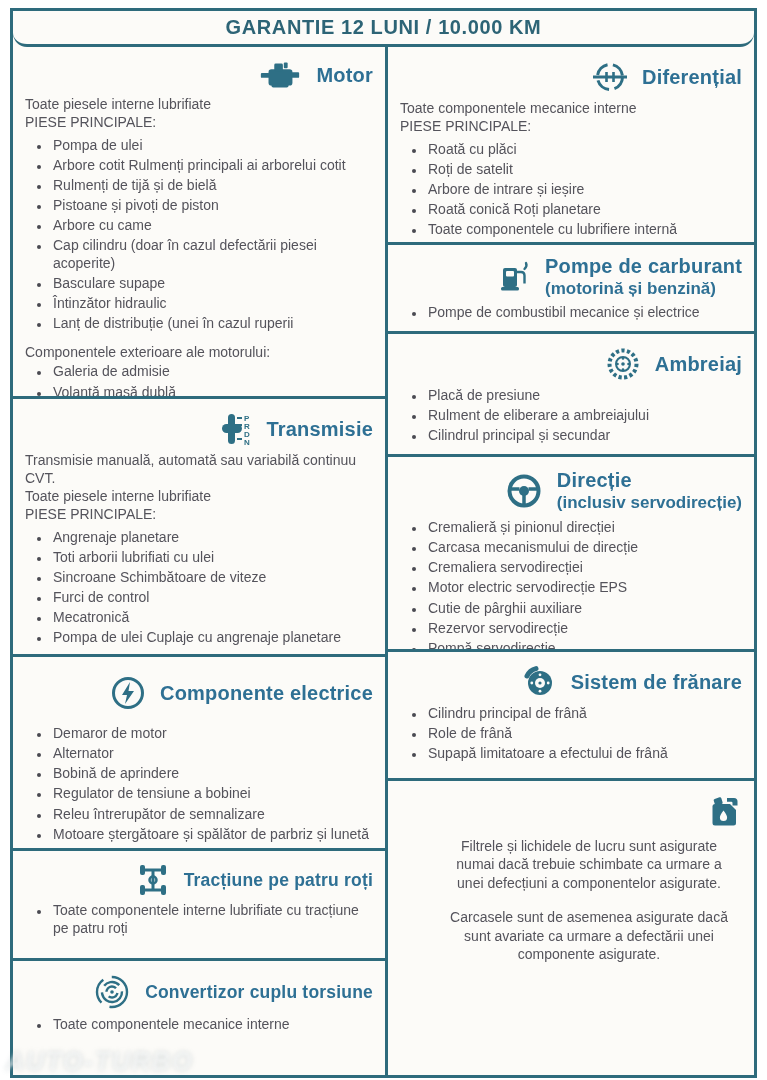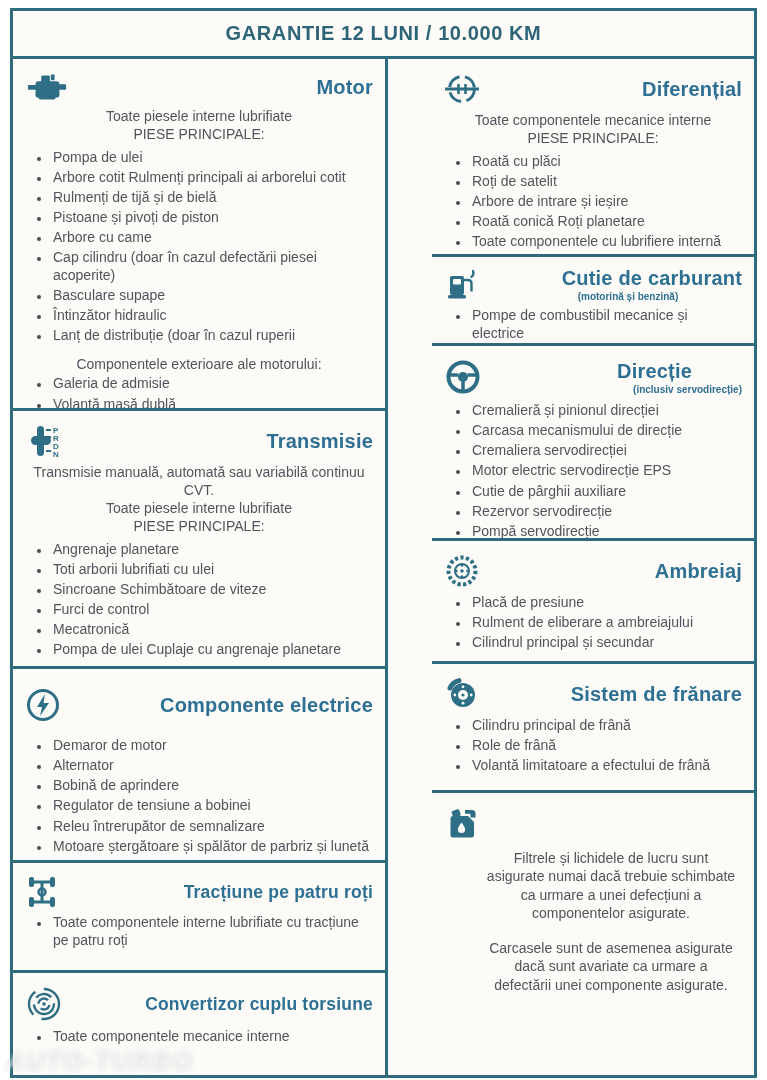--- a/index.html
+++ b/index.html
@@ -7,38 +7,38 @@
     --title:#2e7094;
     --icon:#2e6f85;
     --body:#54535b;
     --cell:#fcfbf8;
   }
   *{margin:0;padding:0;box-sizing:border-box;}
   html,body{width:767px;height:1080px;background:#ffffff;overflow:hidden;
     font-family:"Liberation Sans","DejaVu Sans",sans-serif;position:relative;}
   .frame{position:absolute;left:10px;top:8px;width:747px;height:1070px;
     border:3px solid var(--teal);display:flex;flex-direction:column;background:var(--cell);}
-  .hdr{height:48px;border-bottom:3px solid var(--teal);display:flex;align-items:center;justify-content:center;flex:0 0 auto;}
+  .hdr{height:36px;border-bottom:3px solid var(--teal);display:flex;align-items:center;justify-content:center;flex:0 0 auto;border-radius:14px;}
   .hdr h1{font-size:20px;font-weight:bold;color:#2d6476;letter-spacing:.6px;}
   .cols{flex:1;display:flex;min-height:0;}
   .col{display:flex;flex-direction:column;min-height:0;}
   .col.left{width:375px;border-right:3px solid var(--teal);}
-  .col.right{flex:1;padding-left:44px;}
+  .col.right{flex:1;}
   .sec{border-bottom:3px solid var(--teal);padding:8px 12px 4px;overflow:hidden;flex:0 0 auto;}
   .sec.grow{flex:1 1 auto;border-bottom:none;}
   .h-motor{height:352px}.h-transmisie{height:258px}.h-electrice{height:194px}.h-tractiune{height:110px}
   .h-diferential{height:198px}.h-racire{height:98px}.h-carburant{height:89px}.h-ambreiaj{height:123px}
   .h-directie{height:195px}.h-franare{height:129px}
-  .sec-head{display:flex;align-items:center;justify-content:space-between;gap:14px;margin:4px 0 5px;}
+  .sec-head{display:flex;align-items:center;justify-content:flex-end;gap:14px;margin:4px 0 5px;}
   .sec-head svg{flex:0 0 auto;}
   .sec-title{font-size:20px;font-weight:bold;color:var(--title);letter-spacing:.2px;}
   .sec-title.small{font-size:17.5px;}
   .tblock{display:flex;flex-direction:column;align-items:flex-start;}
-  .subtitle{font-size:10px;font-weight:bold;color:var(--title);margin-top:1px;margin-left:16px;}
-  .intro{text-align:center;color:var(--body);font-size:14px;line-height:1.28;}
+  .subtitle{font-size:17px;font-weight:bold;color:var(--title);margin-top:1px;}
+  .intro{color:var(--body);font-size:14px;line-height:1.28;}
   .intro div{min-height:2px;}
   .list{list-style:disc;padding-left:26px;margin-top:5px;color:var(--body);font-size:14px;line-height:1.26;}
   .list li{margin-bottom:2.5px;padding-left:2px;}
   .list li::marker{color:#4a4a52;font-size:12px;}
   .gap{height:8px;}
   .paras{display:flex;flex-direction:column;gap:16px;margin-top:8px;margin-left:36px;}
   .paras p{text-align:center;color:var(--body);font-size:14px;line-height:1.32;padding:0 6px;}
   .watermark{position:absolute;left:6px;bottom:4px;font-size:25px;font-weight:bold;
     color:rgba(255,255,255,.55);letter-spacing:2px;filter:blur(1.6px);
     text-shadow:0 0 4px rgba(120,140,150,.35);pointer-events:none;font-style:italic;}
@@ -76,21 +76,21 @@
           </div>
         <ul class="list">
             <li>Pompa de ulei</li>
             <li>Arbore cotit Rulmenți principali ai arborelui cotit</li>
             <li>Rulmenți de tijă și de bielă</li>
             <li>Pistoane și pivoți de piston</li>
             <li>Arbore cu came</li>
             <li>Cap cilindru (doar în cazul defectării piesei acoperite)</li>
             <li>Basculare supape</li>
             <li>Întinzător hidraulic</li>
-            <li>Lanț de distribuție (doar în cazul ruperii</li>
+            <li>Lanț de distribuție (unei în cazul ruperii</li>
           </ul>
         <div class="gap"></div>
         <div class="intro">Componentele exterioare ale motorului:</div>
         <ul class="list" style="margin-top:2px">
             <li>Galeria de admisie</li>
             <li>Volantă masă dublă</li>
           </ul>
       </section>
 
       <section class="sec h-transmisie">
@@ -206,26 +206,46 @@
       <section class="sec h-carburant">
         <div class="sec-head" style="margin:2px 0 3px">
           <svg width="34" height="34" viewBox="0 0 34 34">
             <rect class="ic" x="6" y="8" width="14" height="19" rx="2"></rect>
             <rect x="9" y="11" width="8" height="5.5" rx="1" fill="#fcfbf8"></rect>
             <rect class="ic" x="4" y="27" width="18" height="3.5" rx="1.5"></rect>
             <path class="ic-s" d="M20,12 h4 q3.5,0 3.5,3.5 v8" stroke-width="2.4" fill="none"></path>
             <path class="ic-s" d="M27.5,9 q3,-3 1.5,-6" stroke-width="2.4" fill="none" stroke-linecap="round"></path>
           </svg>
           <div class="tblock">
-            <h2 class="sec-title">Cutie de carburant</h2>
+            <h2 class="sec-title">Pompe de carburant</h2>
             <div class="subtitle">(motorină și benzină)</div>
           </div>
         </div>
         <ul class="list">
             <li>Pompe de combustibil mecanice și electrice</li>
+          </ul>
+      </section>
+
+      <section class="sec h-ambreiaj">
+        <div class="sec-head">
+          <svg width="36" height="36" viewBox="0 0 36 36">
+            <circle class="ic-s" cx="18" cy="18" r="13.5" stroke-width="4" stroke-dasharray="3.2 2.4"></circle>
+            <circle class="ic-s" cx="18" cy="18" r="7" stroke-width="2"></circle>
+            <circle class="ic" cx="18" cy="18" r="1.8"></circle>
+            <circle class="ic" cx="18" cy="12.5" r="1.3"></circle>
+            <circle class="ic" cx="23.5" cy="18" r="1.3"></circle>
+            <circle class="ic" cx="18" cy="23.5" r="1.3"></circle>
+            <circle class="ic" cx="12.5" cy="18" r="1.3"></circle>
+          </svg>
+          <h2 class="sec-title">Ambreiaj</h2>
+        </div>
+        <ul class="list">
+            <li>Placă de presiune</li>
+            <li>Rulment de eliberare a ambreiajului</li>
+            <li>Cilindrul principal și secundar</li>
           </ul>
       </section>
 
       <section class="sec h-directie">
         <div class="sec-head" style="margin:4px 0 6px">
           <svg width="38" height="38" viewBox="0 0 38 38">
             <circle class="ic-s" cx="19" cy="19" r="14.5" stroke-width="4"></circle>
             <circle class="ic" cx="19" cy="19" r="5"></circle>
             <line class="ic-s" x1="5" y1="17" x2="14.5" y2="17" stroke-width="3.5"></line>
             <line class="ic-s" x1="23.5" y1="17" x2="33" y2="17" stroke-width="3.5"></line>
@@ -240,58 +260,38 @@
             <li>Cremalieră și pinionul direcției</li>
             <li>Carcasa mecanismului de direcție</li>
             <li>Cremaliera servodirecției</li>
             <li>Motor electric servodirecție EPS</li>
             <li>Cutie de pârghii auxiliare</li>
             <li>Rezervor servodirecție</li>
             <li>Pompă servodirecție</li>
           </ul>
       </section>
 
-      <section class="sec h-ambreiaj">
-        <div class="sec-head">
-          <svg width="36" height="36" viewBox="0 0 36 36">
-            <circle class="ic-s" cx="18" cy="18" r="13.5" stroke-width="4" stroke-dasharray="3.2 2.4"></circle>
-            <circle class="ic-s" cx="18" cy="18" r="7" stroke-width="2"></circle>
-            <circle class="ic" cx="18" cy="18" r="1.8"></circle>
-            <circle class="ic" cx="18" cy="12.5" r="1.3"></circle>
-            <circle class="ic" cx="23.5" cy="18" r="1.3"></circle>
-            <circle class="ic" cx="18" cy="23.5" r="1.3"></circle>
-            <circle class="ic" cx="12.5" cy="18" r="1.3"></circle>
-          </svg>
-          <h2 class="sec-title">Ambreiaj</h2>
-        </div>
-        <ul class="list">
-            <li>Placă de presiune</li>
-            <li>Rulment de eliberare a ambreiajului</li>
-            <li>Cilindrul principal și secundar</li>
-          </ul>
-      </section>
-
       <section class="sec h-franare">
         <div class="sec-head">
           <svg width="36" height="36" viewBox="0 0 36 36">
             <path class="ic-s" d="M6,12 A13.5,13.5 0 0 1 15,4.6" stroke-width="5" stroke-linecap="round"></path>
             <circle class="ic" cx="19" cy="19" r="12"></circle>
             <circle cx="19" cy="19" r="5" fill="#fcfbf8"></circle>
             <circle class="ic" cx="19" cy="19" r="1.6"></circle>
             <circle cx="19" cy="10.8" r="1.4" fill="#fcfbf8"></circle>
             <circle cx="27.2" cy="19" r="1.4" fill="#fcfbf8"></circle>
             <circle cx="19" cy="27.2" r="1.4" fill="#fcfbf8"></circle>
             <circle cx="10.8" cy="19" r="1.4" fill="#fcfbf8"></circle>
           </svg>
           <h2 class="sec-title">Sistem de frănare</h2>
         </div>
         <ul class="list">
             <li>Cilindru principal de frână</li>
             <li>Role de frână</li>
-            <li>Volantă limitatoare a efectului de frână</li>
+            <li>Supapă limitatoare a efectului de frână</li>
           </ul>
       </section>
 
       <section class="sec h-materiale grow">
         <div class="sec-head">
           <svg width="36" height="36" viewBox="0 0 36 36">
             <rect class="ic" x="8" y="5" width="8" height="7" rx="1.5" transform="rotate(-18 12 8)"></rect>
             <path class="ic" d="M9,11 h15 l6,6 v13 a2.5,2.5 0 0 1 -2.5,2.5 h-18.5 a2.5,2.5 0 0 1 -2.5,-2.5 v-16.5 a2.5,2.5 0 0 1 2.5,-2.5 z"></path>
             <path class="ic" d="M21,5 h7 a3.5,3.5 0 0 1 3.5,3.5 v4 h-5 v-2.5 a1.2,1.2 0 0 0 -1.2,-1.2 h-4.3 z"></path>
             <path d="M17.5,17.5 c-2.6,3.6 -3.6,5.3 -3.6,7 a3.6,3.6 0 0 0 7.2,0 c0,-1.7 -1,-3.4 -3.6,-7 z" fill="#fcfbf8"></path>

